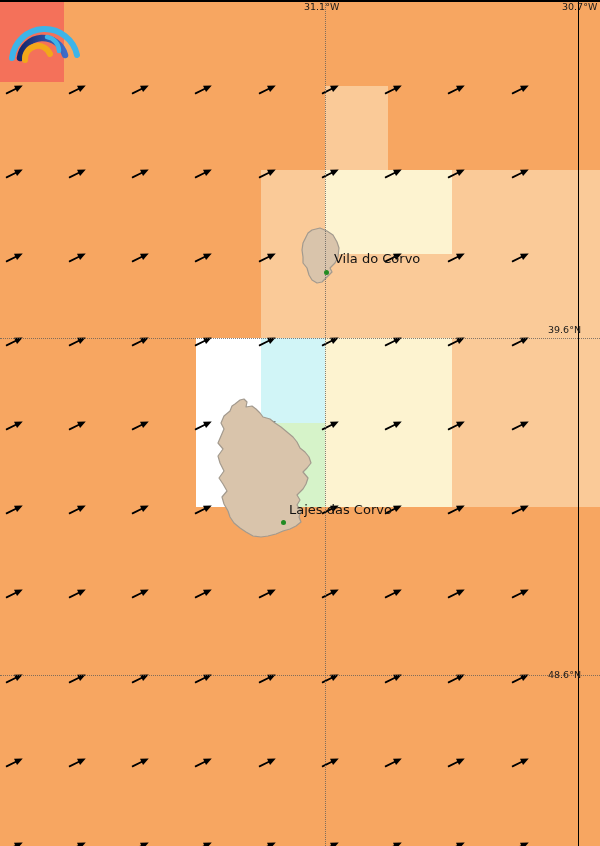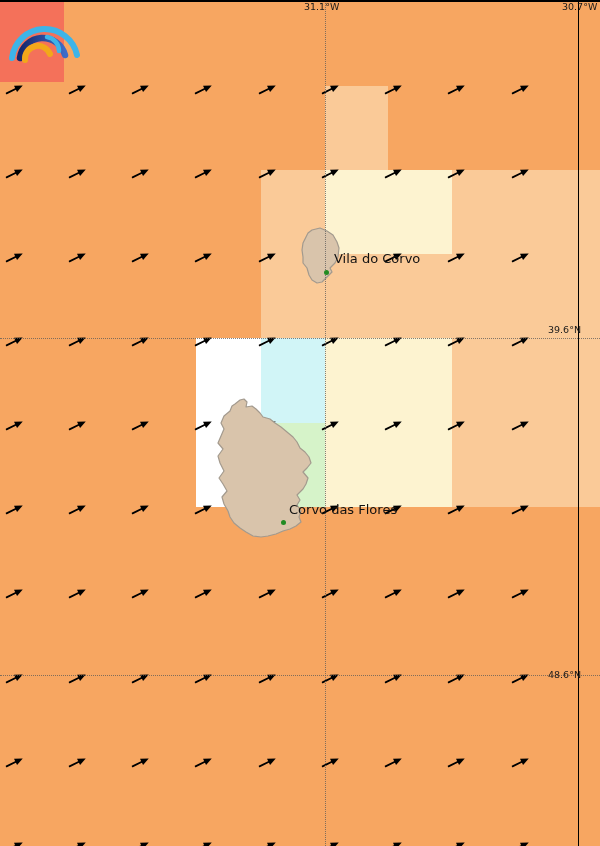--- a/index.html
+++ b/index.html
@@ -425,21 +425,21 @@
       <div class="vline solid" style="left: 578px;"></div>
       <div class="hline solid" style="top: 0px;"></div>
       <div class="hline dotted" style="top: 338px;"></div>
       <div class="hline dotted" style="top: 675px;"></div>
     </div>
 
   <div class="layer" id="places-layer">
       <div class="city-dot" style="left: 324px; top: 270px; background: rgb(34, 139, 34);"></div>
       <div class="place-label" style="left: 334px; top: 251px;">Vila do Corvo</div>
       <div class="city-dot" style="left: 281px; top: 520px; background: rgb(34, 139, 34);"></div>
-      <div class="place-label" style="left: 289px; top: 502px;">Corvo das Flores</div>
+      <div class="place-label" style="left: 289px; top: 502px;">Lajes das Corvo</div>
     </div>
 
   <div class="coord-label" style="left:304px;top:1px;">31.1°W</div>
   <div class="coord-label" style="left:562px;top:1px;text-align:center;">30.7°W</div>
   <div class="coord-label" style="right:19px;top:324px;">39.6°N</div>
   <div class="coord-label" style="right:19px;top:669px;">48.6°N</div>
 
   <svg id="logo-svg" width="86" height="70" viewBox="0 0 86 70" style="position:absolute;left:0px;top:0px;">
     <defs>
       <linearGradient id="mbgrad" x1="0" y1="0" x2="1" y2="0">

